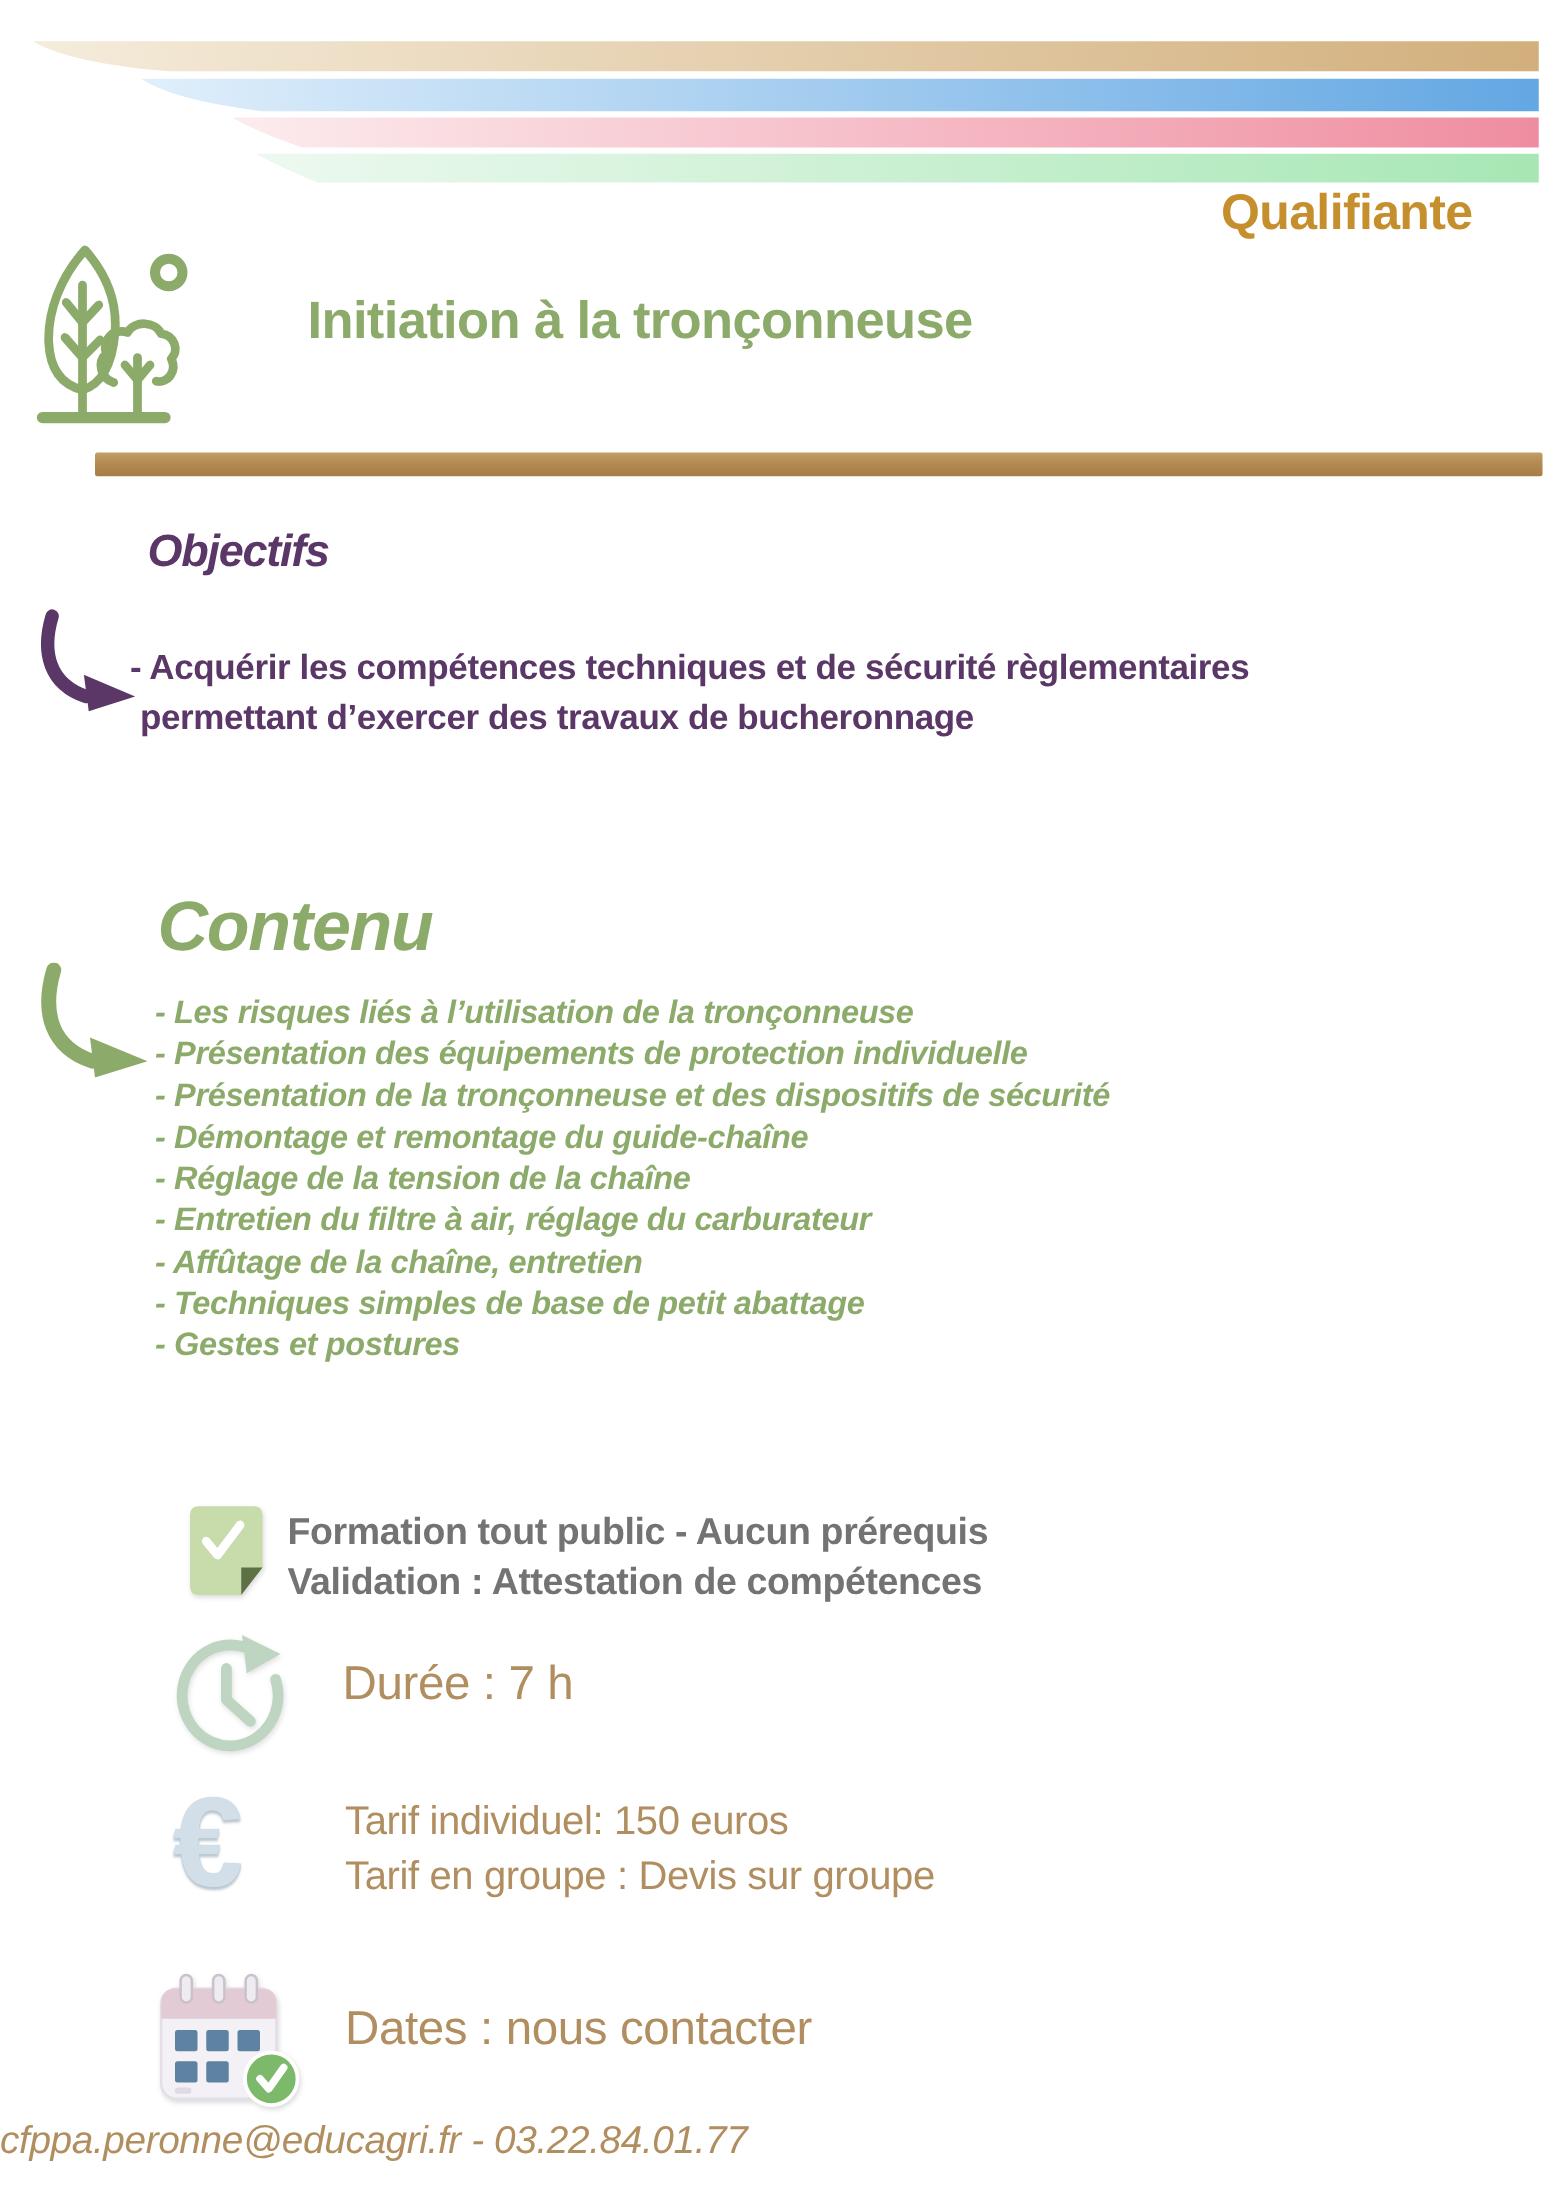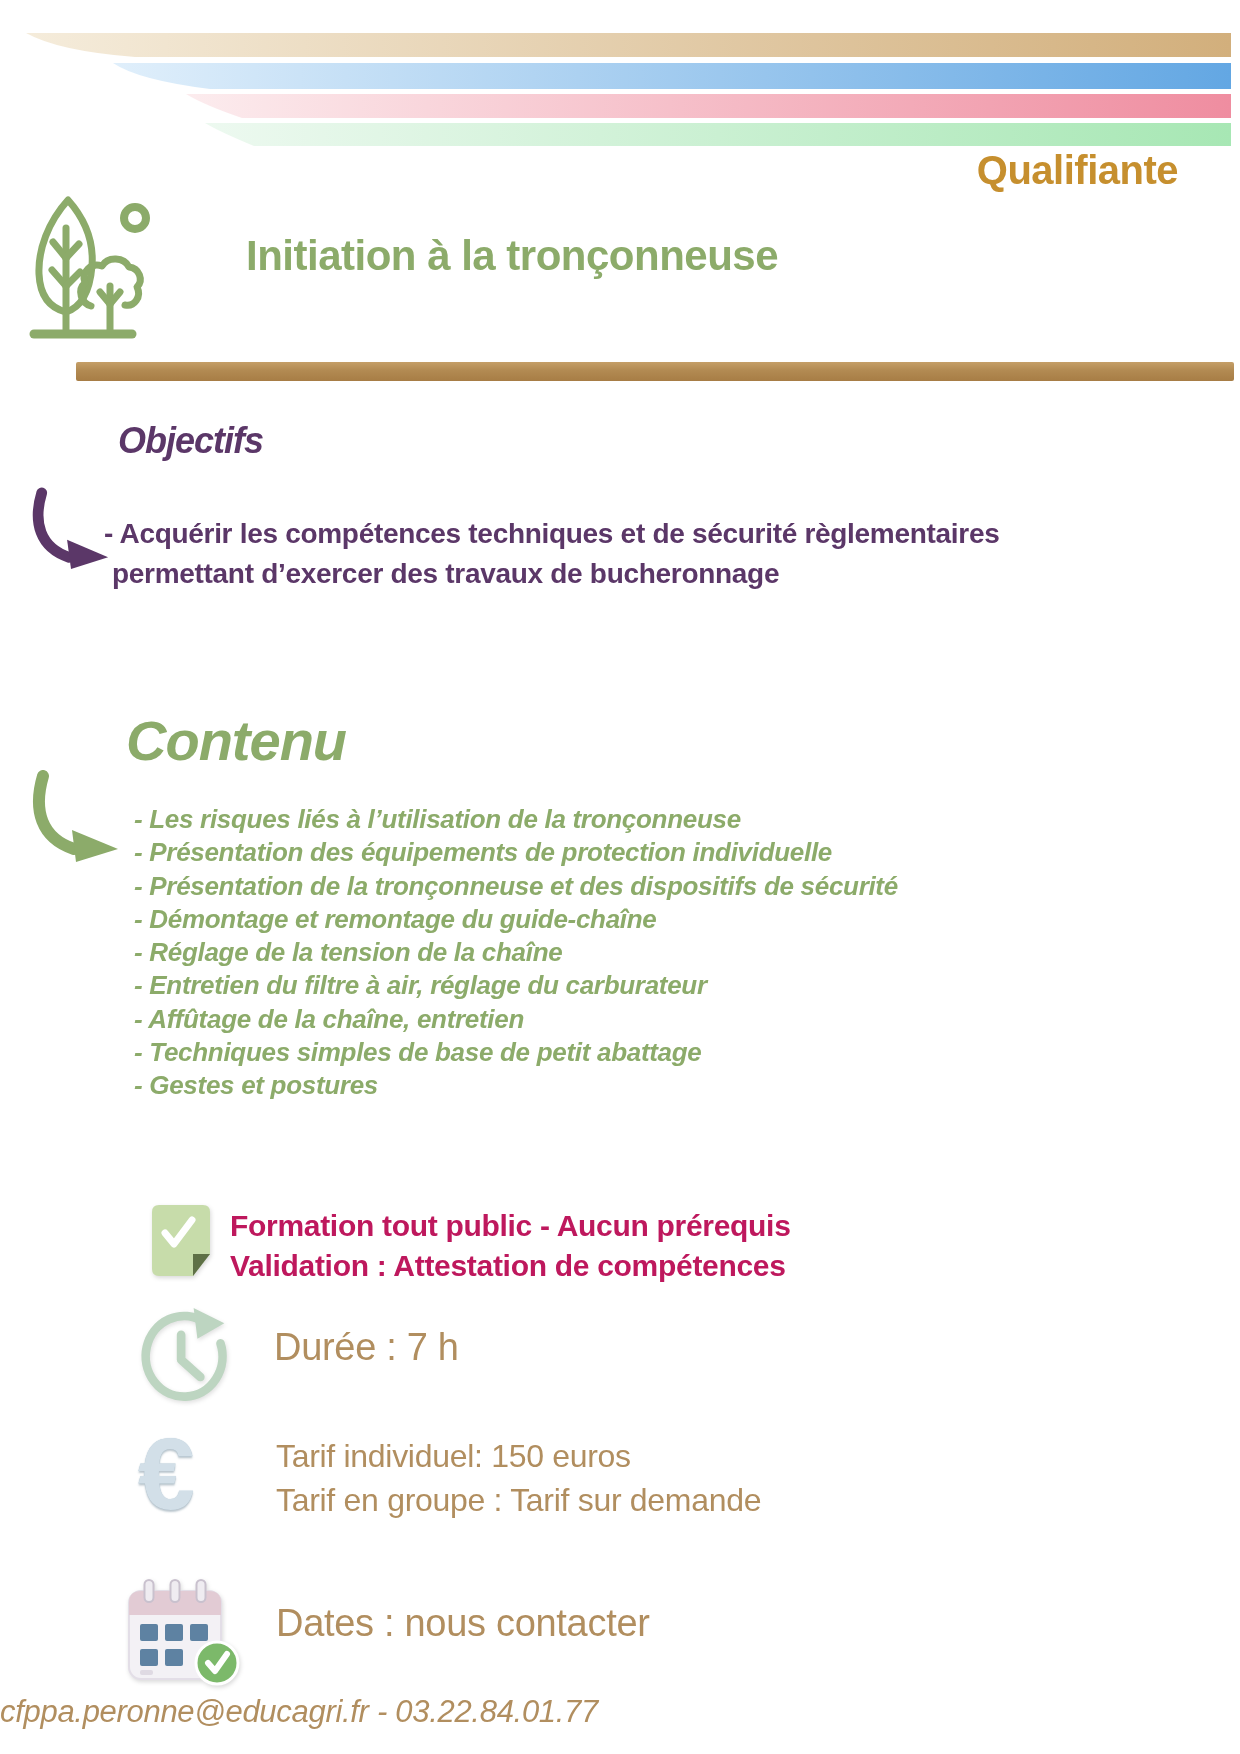--- a/index.html
+++ b/index.html
@@ -20,26 +20,26 @@
 
   
   .h-purple{top:420px;left:118px;font-size:36px;font-weight:bold;font-style:italic;color:#5b3768;letter-spacing:-1px;}
   .arrow-purple{top:486px;left:30px;}
   .obj-text{top:514px;left:104px;width:950px;font-size:28px;font-weight:bold;color:#5b3768;line-height:40px;letter-spacing:-0.3px;}
   .obj-text .l2{padding-left:8px;}
 
   
   .h-green{top:708px;left:126px;font-size:56px;font-weight:bold;font-style:italic;color:#8cab6a;letter-spacing:-1px;}
   .arrow-green{top:770px;left:30px;}
-  .cont-list{top:789px;left:120px;width:900px;list-style:none;margin:14px;padding:0;
+  .cont-list{top:789px;left:120px;width:900px;list-style:none;margin:4px;padding:0;
              font-size:26px;font-weight:bold;font-style:italic;color:#8cab6a;line-height:33.3px;letter-spacing:-0.3px;}
 
   
   .checknote{top:1202px;left:148px;filter:drop-shadow(1px 2px 2px rgba(0,0,0,.15));}
-  .check-text{top:1206px;left:230px;font-size:30px;font-weight:bold;color:#be185d;line-height:40px;letter-spacing:-0.3px;}
+  .check-text{top:1206px;left:230px;font-size:30px;font-weight:bold;color:#737373;line-height:40px;letter-spacing:-0.3px;}
 
   
   .clock{top:1304px;left:136px;filter:drop-shadow(1px 2px 2px rgba(0,0,0,.12));}
   .tan{color:#b18e5f;}
   .duree{top:1326px;left:274px;font-size:38px;letter-spacing:-0.3px;}
 
   
   .euro{top:1424px;left:138px;font-size:102px;line-height:100px;font-weight:bold;color:#d2dfe8;
         text-shadow:0 2px 2px rgba(110,135,150,.45), 0 0 1px #b7cad6;}
   .tarif{top:1434px;left:276px;font-size:32px;line-height:44px;letter-spacing:-0.3px;}
@@ -143,21 +143,21 @@
   <svg class="abs clock" width="96" height="100" viewBox="0 0 100 104" xmlns="http://www.w3.org/2000/svg">
     <path d="M 70,18 A 40,42 0 1 0 88,41" stroke="#bdd5c1" stroke-width="9" fill="none" stroke-linecap="round"></path>
     <polygon points="60,4 92,20 64,36" fill="#bdd5c1"></polygon>
     <path d="M 47,32 L 47,58 L 67,76" stroke="#bdd5c1" stroke-width="9" fill="none" stroke-linecap="round" stroke-linejoin="round"></path>
   </svg>
   <div class="abs tan duree">Durée : 7 h</div>
 
   <div class="abs euro">€</div>
   <div class="abs tan tarif">
     <div>Tarif individuel: 150 euros</div>
-    <div>Tarif en groupe : Tarif sur demande</div>
+    <div>Tarif en groupe : Devis sur groupe</div>
   </div>
 
   <svg class="abs calendar" width="116" height="110" viewBox="0 0 116 110" xmlns="http://www.w3.org/2000/svg">
     <rect x="5" y="15" width="92" height="88" rx="12" fill="#f3f1f5" stroke="#e3dee7" stroke-width="2"></rect>
     <path d="M 5,39 V 27 Q 5,15 17,15 H 85 Q 97,15 97,27 V 39 Z" fill="#e2cbd4"></path>
     <rect x="20.5" y="4" width="9" height="22" rx="4.5" fill="#efecf1" stroke="#c9c1ce" stroke-width="2"></rect>
     <rect x="46.5" y="4" width="9" height="22" rx="4.5" fill="#efecf1" stroke="#c9c1ce" stroke-width="2"></rect>
     <rect x="72.5" y="4" width="9" height="22" rx="4.5" fill="#efecf1" stroke="#c9c1ce" stroke-width="2"></rect>
     <rect x="16" y="48" width="18" height="17" rx="2" fill="#5e82a2"></rect>
     <rect x="41" y="48" width="18" height="17" rx="2" fill="#5e82a2"></rect>

